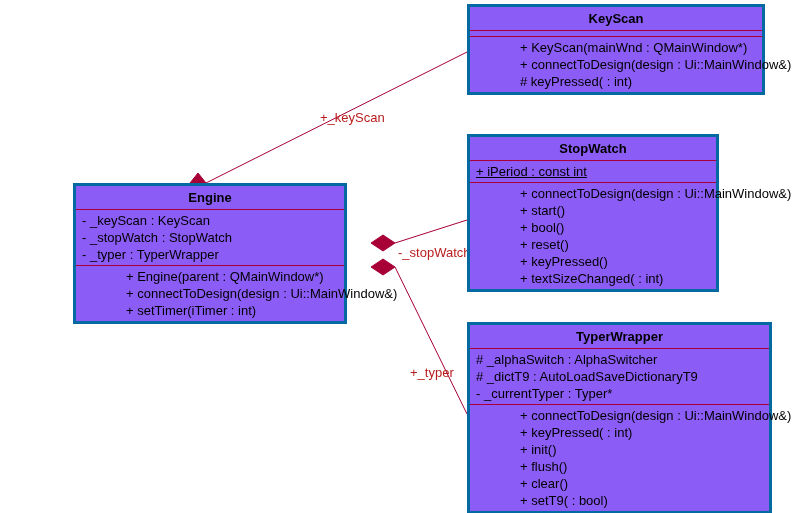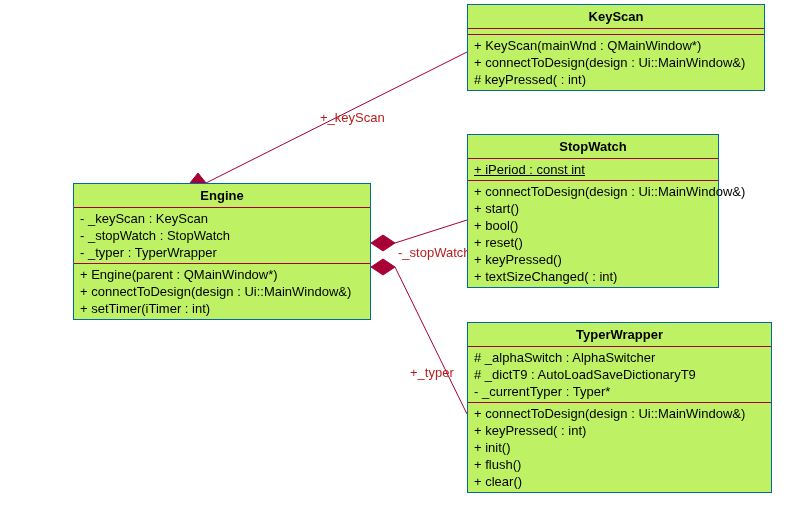--- a/index.html
+++ b/index.html
@@ -8,34 +8,34 @@
     width: 812px;
     height: 513px;
     background: #ffffff;
     font-family: Arial, Helvetica, sans-serif;
     font-size: 13px;
     position: relative;
     overflow: hidden;
   }
   .uml-class {
     position: absolute;
-    background: #bef264;
-    border: 1px solid #0369a1;
+    background: #8b5cf6;
+    border: 3px solid #0369a1;
   }
   .uml-title {
     font-weight: bold;
     text-align: center;
     padding: 4px 8px;
     border-bottom: 1px solid #a80036;
   }
   .uml-section {
     border-bottom: 1px solid #a80036;
     padding: 2px 6px;
   }
-  .uml-section:last-child { border-bottom: none; }
+  .uml-section:last-child { border-bottom: none; margin-left: 44px; }
   .uml-row {
     white-space: nowrap;
     line-height: 17px;
   }
   .uml-row.underline { text-decoration: underline; }
   .empty-section {
     border-bottom: 1px solid #a80036;
     height: 6px;
   }
   svg.lines {
@@ -62,21 +62,21 @@
   <line x1="395" y1="243" x2="467" y2="220" stroke="#a80036" stroke-width="1"></line>
 
   <polygon points="371,267 383,259 395,267 383,275" fill="#a80036" stroke="#a80036"></polygon>
   <line x1="395" y1="267" x2="467" y2="414" stroke="#a80036" stroke-width="1"></line>
 </svg>
 
 <div class="rel-label" style="left:320px; top:110px;">+_keyScan</div>
 <div class="rel-label" style="left:398px; top:245px;">-_stopWatch</div>
 <div class="rel-label" style="left:410px; top:365px;">+_typer</div>
 
-<div class="uml-class" style="left:73px; top:183px; width:298px;">
+<div class="uml-class" style="left:73px; top:183px; width:274px;">
   <div class="uml-title">Engine</div>
   <div class="uml-section">
     <div class="uml-row">- _keyScan : KeyScan</div>
     <div class="uml-row">- _stopWatch : StopWatch</div>
     <div class="uml-row">- _typer : TyperWrapper</div>
   </div>
   <div class="uml-section">
     <div class="uml-row">+ Engine(parent : QMainWindow*)</div>
     <div class="uml-row">+ connectToDesign(design : Ui::MainWindow&amp;)</div>
     <div class="uml-row">+ setTimer(iTimer : int)</div>
@@ -114,14 +114,15 @@
     <div class="uml-row"># _alphaSwitch : AlphaSwitcher</div>
     <div class="uml-row"># _dictT9 : AutoLoadSaveDictionaryT9</div>
     <div class="uml-row">- _currentTyper : Typer*</div>
   </div>
   <div class="uml-section">
     <div class="uml-row">+ connectToDesign(design : Ui::MainWindow&amp;)</div>
     <div class="uml-row">+ keyPressed( : int)</div>
     <div class="uml-row">+ init()</div>
     <div class="uml-row">+ flush()</div>
     <div class="uml-row">+ clear()</div>
+    <div class="uml-row">+ setT9( : bool)</div>
   </div>
 </div>
 
 </body></html>

